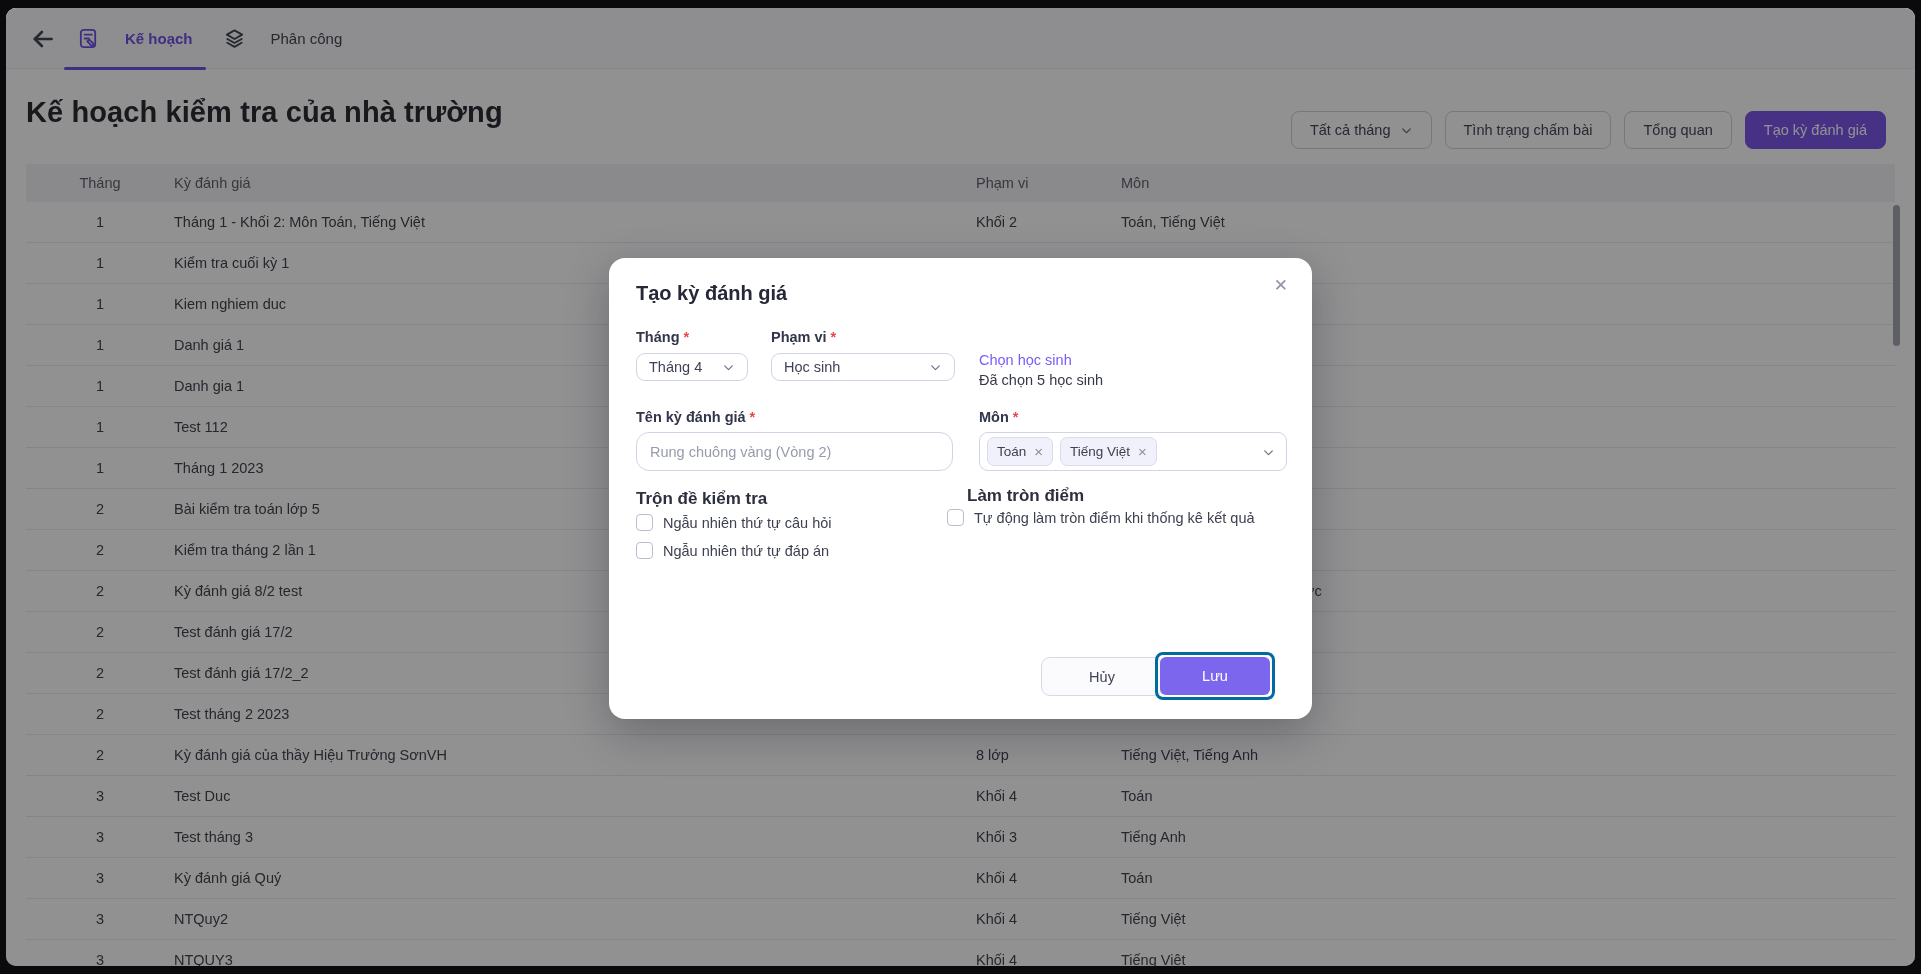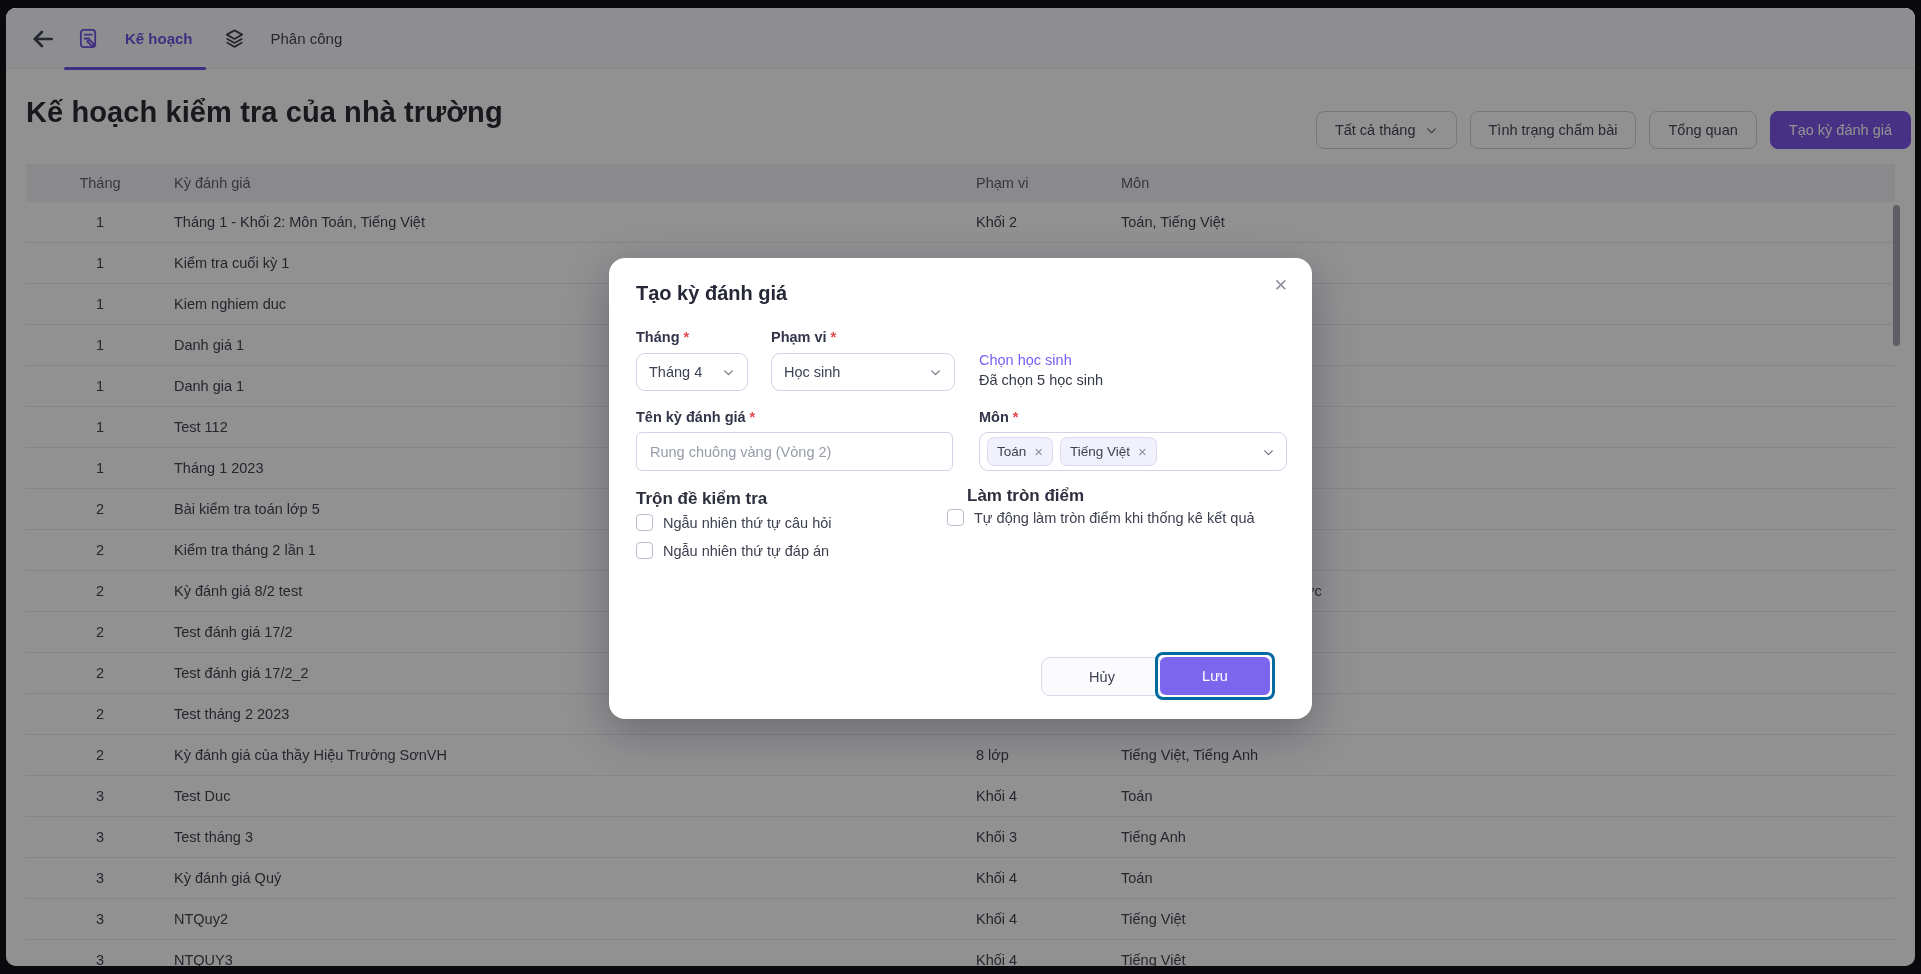--- a/index.html
+++ b/index.html
@@ -10,21 +10,21 @@
   .nav { position:absolute; top:0; left:0; right:0; height:61px; background:#fafafc; border-bottom:1px solid #ececf1; z-index:2; }
   .back { position:absolute; left:24px; top:18px; width:26px; height:26px; color:#39404e; cursor:pointer; }
   .tabs { position:absolute; left:56px; top:0; height:61px; display:flex; }
   .tab { display:flex; align-items:center; gap:25px; padding:0 15px; font-size:15px; font-weight:500; color:#3c4049; position:relative; cursor:pointer; }
   .tab.active { color:#6b4ce0; font-weight:700; }
   .tab.active::after { content:""; position:absolute; left:2px; right:2px; bottom:-1px; height:3px; background:#6b4ce0; border-radius:3px; }
   .tab .ticon { width:23px; height:23px; display:flex; }
 
   
   .page-title { position:absolute; left:20px; top:88px; font-size:29px; font-weight:700; color:#24252b; letter-spacing:.1px; }
-  .toolbar { position:absolute; top:103px; right:4px; display:flex; gap:13px; }
+  .toolbar { position:absolute; top:103px; right:29px; display:flex; gap:13px; }
   .tbtn { height:38px; padding:0 18px; border:1px solid #cfd0da; border-radius:8px; background:#fff; color:#3f4250; font-size:14.5px; display:flex; align-items:center; gap:9px; cursor:pointer; white-space:nowrap; }
   .tbtn.primary { background:#7950e8; border-color:#7950e8; color:#fff; }
   .chev { width:13px; height:13px; color:#6d7180; }
 
   
   .table { position:absolute; left:20px; top:156px; width:1869px; }
   .thead, .trow { display:grid; grid-template-columns:148px 802px 145px 1fr; align-items:center; font-size:14.5px; }
   .thead { height:38px; background:#f2f3f5; color:#5a5d66; font-weight:500; }
   .trow { height:41px; border-bottom:1px solid #e9eaee; color:#3b3e46; background:#fff; cursor:pointer; }
   .c0 { text-align:center; }
@@ -33,22 +33,22 @@
 
   
   .dim { position:absolute; inset:0; background:rgba(10,10,14,0.45); z-index:10; }
 
   
   .modal { position:absolute; left:603px; top:250px; width:703px; height:461px; background:#fff; border-radius:16px; box-shadow:0 14px 44px rgba(15,15,30,.28); z-index:20; }
   .m-title { position:absolute; left:27px; top:24px; font-size:20px; font-weight:700; color:#262838; }
   .m-close { position:absolute; right:24px; top:17px; font-size:17px; color:#9194a5; cursor:pointer; }
   .m-label { position:absolute; font-size:14.5px; font-weight:600; color:#33354a; }
   .req { color:#e5484d; margin-left:4px; }
-  .sel { position:absolute; height:38px; border:1px solid #d2d3e4; border-radius:9px; display:flex; align-items:center; justify-content:space-between; padding:0 12px; font-size:14.5px; color:#3f4254; cursor:pointer; background:#fff; }
-  .inp { position:absolute; height:39px; border:1px solid #d2d3e4; border-radius:6px; display:flex; align-items:center; padding:0 13px; font-size:14.5px; color:#979caa; background:#fff; }
+  .sel { position:absolute; height:28px; border:1px solid #d2d3e4; border-radius:9px; display:flex; align-items:center; justify-content:space-between; padding:0 12px; font-size:14.5px; color:#3f4254; cursor:pointer; background:#fff; }
+  .inp { position:absolute; height:39px; border:1px solid #d2d3e4; border-radius:13px; display:flex; align-items:center; padding:0 13px; font-size:14.5px; color:#979caa; background:#fff; }
   .monbox { position:absolute; height:39px; border:1px solid #d2d3e4; border-radius:9px; display:flex; align-items:center; gap:7px; padding:0 11px 0 7px; background:#fff; cursor:pointer; }
   .monbox .chev { margin-left:auto; }
   .chip { background:#f0f1fa; border:1px solid #d9dcf0; border-radius:7px; height:29px; padding:0 9px; display:inline-flex; align-items:center; gap:8px; font-size:13.5px; color:#3e4150; white-space:nowrap; }
   .chip-x { color:#8a8fa3; font-size:15px; cursor:pointer; line-height:1; }
   .link { position:absolute; left:370px; top:94px; font-size:14.5px; font-weight:500; color:#7a5cf5; cursor:pointer; }
   .link-info { position:absolute; left:370px; top:114px; font-size:14.5px; color:#363949; }
   .sec-label { position:absolute; font-size:17px; font-weight:600; color:#2d2f3e; }
   .cb { position:absolute; display:flex; align-items:center; gap:10px; font-size:14.5px; color:#3e4150; cursor:pointer; }
   .cb .box { width:17px; height:17px; border:1.5px solid #b9bdcc; border-radius:4px; background:#fff; flex:0 0 auto; }
   .btn-huy { position:absolute; left:432px; top:399px; width:122px; height:39px; background:#fbfbfd; border:1px solid #d8d9e6; border-radius:9px; color:#3f4254; font-size:14.5px; display:flex; align-items:center; justify-content:center; cursor:pointer; }

